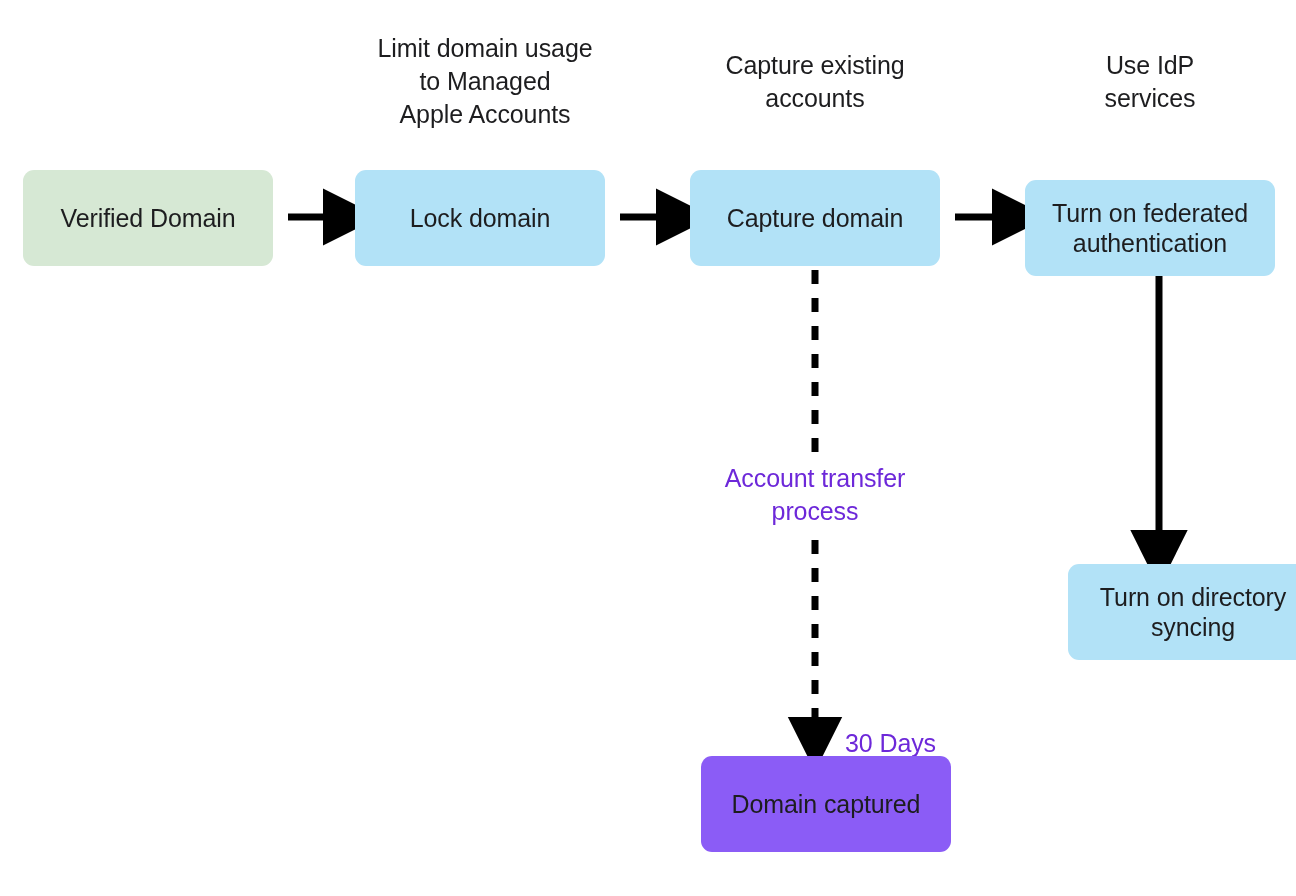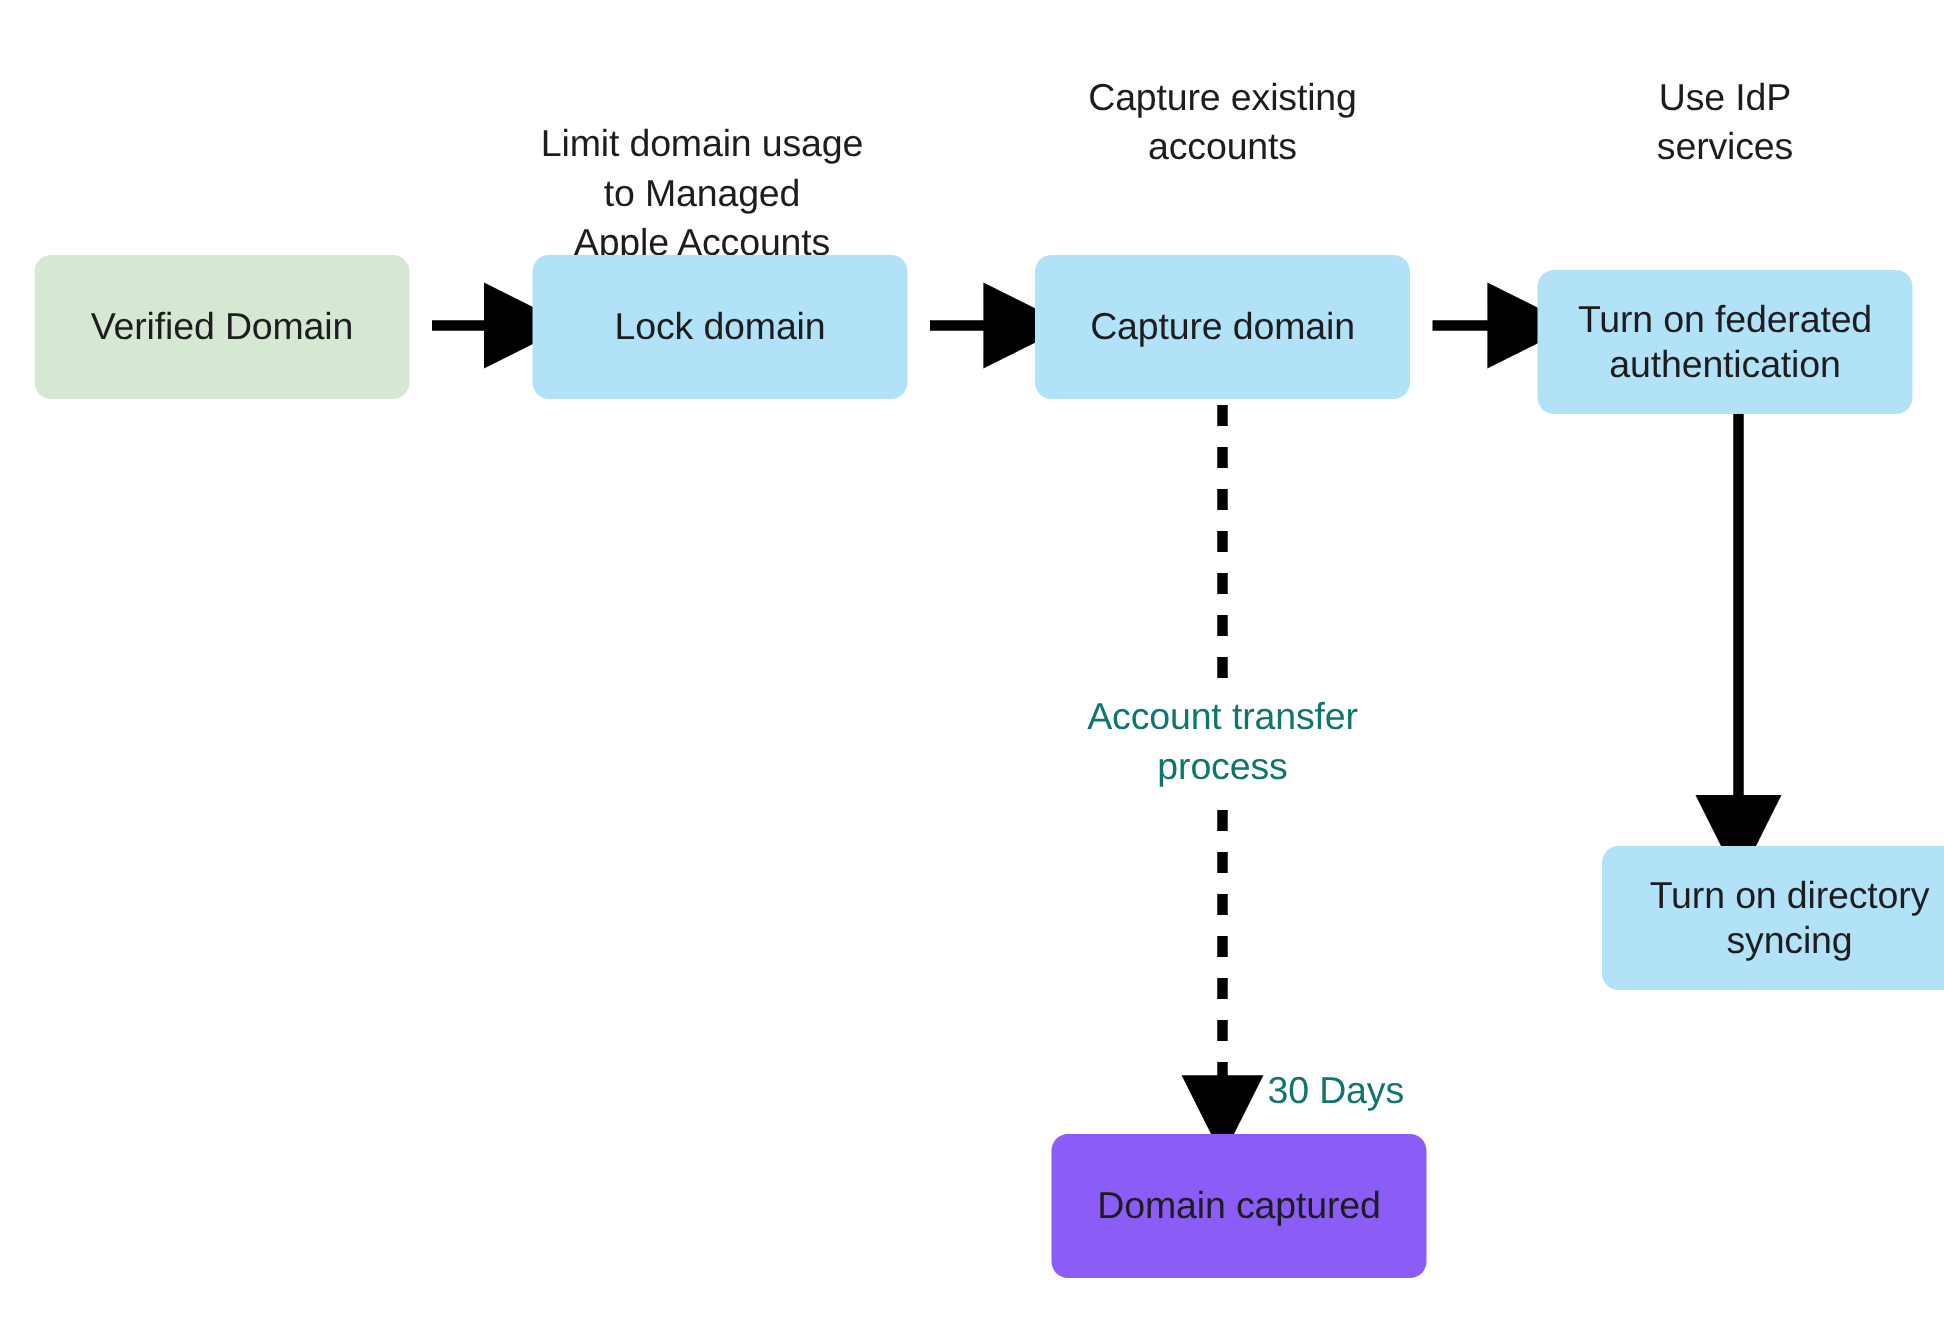--- a/index.html
+++ b/index.html
@@ -45,21 +45,21 @@
     font-size: 25px;
     line-height: 1.32;
     letter-spacing: -0.1px;
     color: #1d1d1f;
   }
   .edge-label {
     position: absolute;
     font-size: 25px;
     line-height: 1.32;
     letter-spacing: -0.1px;
-    color: #0f766e;
+    color: #6d28d9;
     text-align: center;
   }
   svg.edges {
     position: absolute;
     left: 0;
     top: 0;
     width: 1296px;
     height: 896px;
     overflow: visible;
     pointer-events: none;
@@ -89,34 +89,34 @@
 
     <line x1="955" y1="217" x2="1014" y2="217" stroke="#000000" stroke-width="7" marker-end="url(#arrowhead-right)"></line>
 
     <line x1="1159" y1="266" x2="1159" y2="551" stroke="#000000" stroke-width="7" marker-end="url(#arrowhead-down)"></line>
 
     <line x1="815" y1="270" x2="815" y2="455" stroke="#000000" stroke-width="7" stroke-dasharray="14 14"></line>
 
     <line x1="815" y1="540" x2="815" y2="735" stroke="#000000" stroke-width="7" stroke-dasharray="14 14" marker-end="url(#arrowhead-down-dashed)"></line>
   </svg>
 
-  <div class="caption" style="left:343px; top:32px; width:250px; white-space:pre-line;margin-top:48px;">Limit domain usage
+  <div class="caption" style="left:360px; top:32px; width:250px; white-space:pre-line;">Limit domain usage
 to Managed
 Apple Accounts</div>
 
   <div class="caption" style="left:690px; top:49px; width:250px; white-space:pre-line;">Capture existing
 accounts</div>
 
   <div class="caption" style="left:1025px; top:49px; width:250px; white-space:pre-line;">Use IdP
 services</div>
 
   <div class="edge-label" style="left:690px; top:462px; width:250px; white-space:pre-line;">Account transfer
 process</div>
 
-  <div class="edge-label" style="left:845px; top:711px; width:160px; text-align:left;">30 Days</div>
+  <div class="edge-label" style="left:845px; top:727px; width:160px; text-align:left;">30 Days</div>
 
   <div class="node" style="left:23px; top:170px; background:#d6e8d4; white-space:pre-line;">Verified Domain</div>
 
   <div class="node" style="left:355px; top:170px; background:#b2e2f7; white-space:pre-line;">Lock domain</div>
 
   <div class="node" style="left:690px; top:170px; background:#b2e2f7; white-space:pre-line;">Capture domain</div>
 
   <div class="node" style="left:1025px; top:170px; background:#b2e2f7; white-space:pre-line;margin-top:10px;">Turn on federated
 authentication</div>
 

